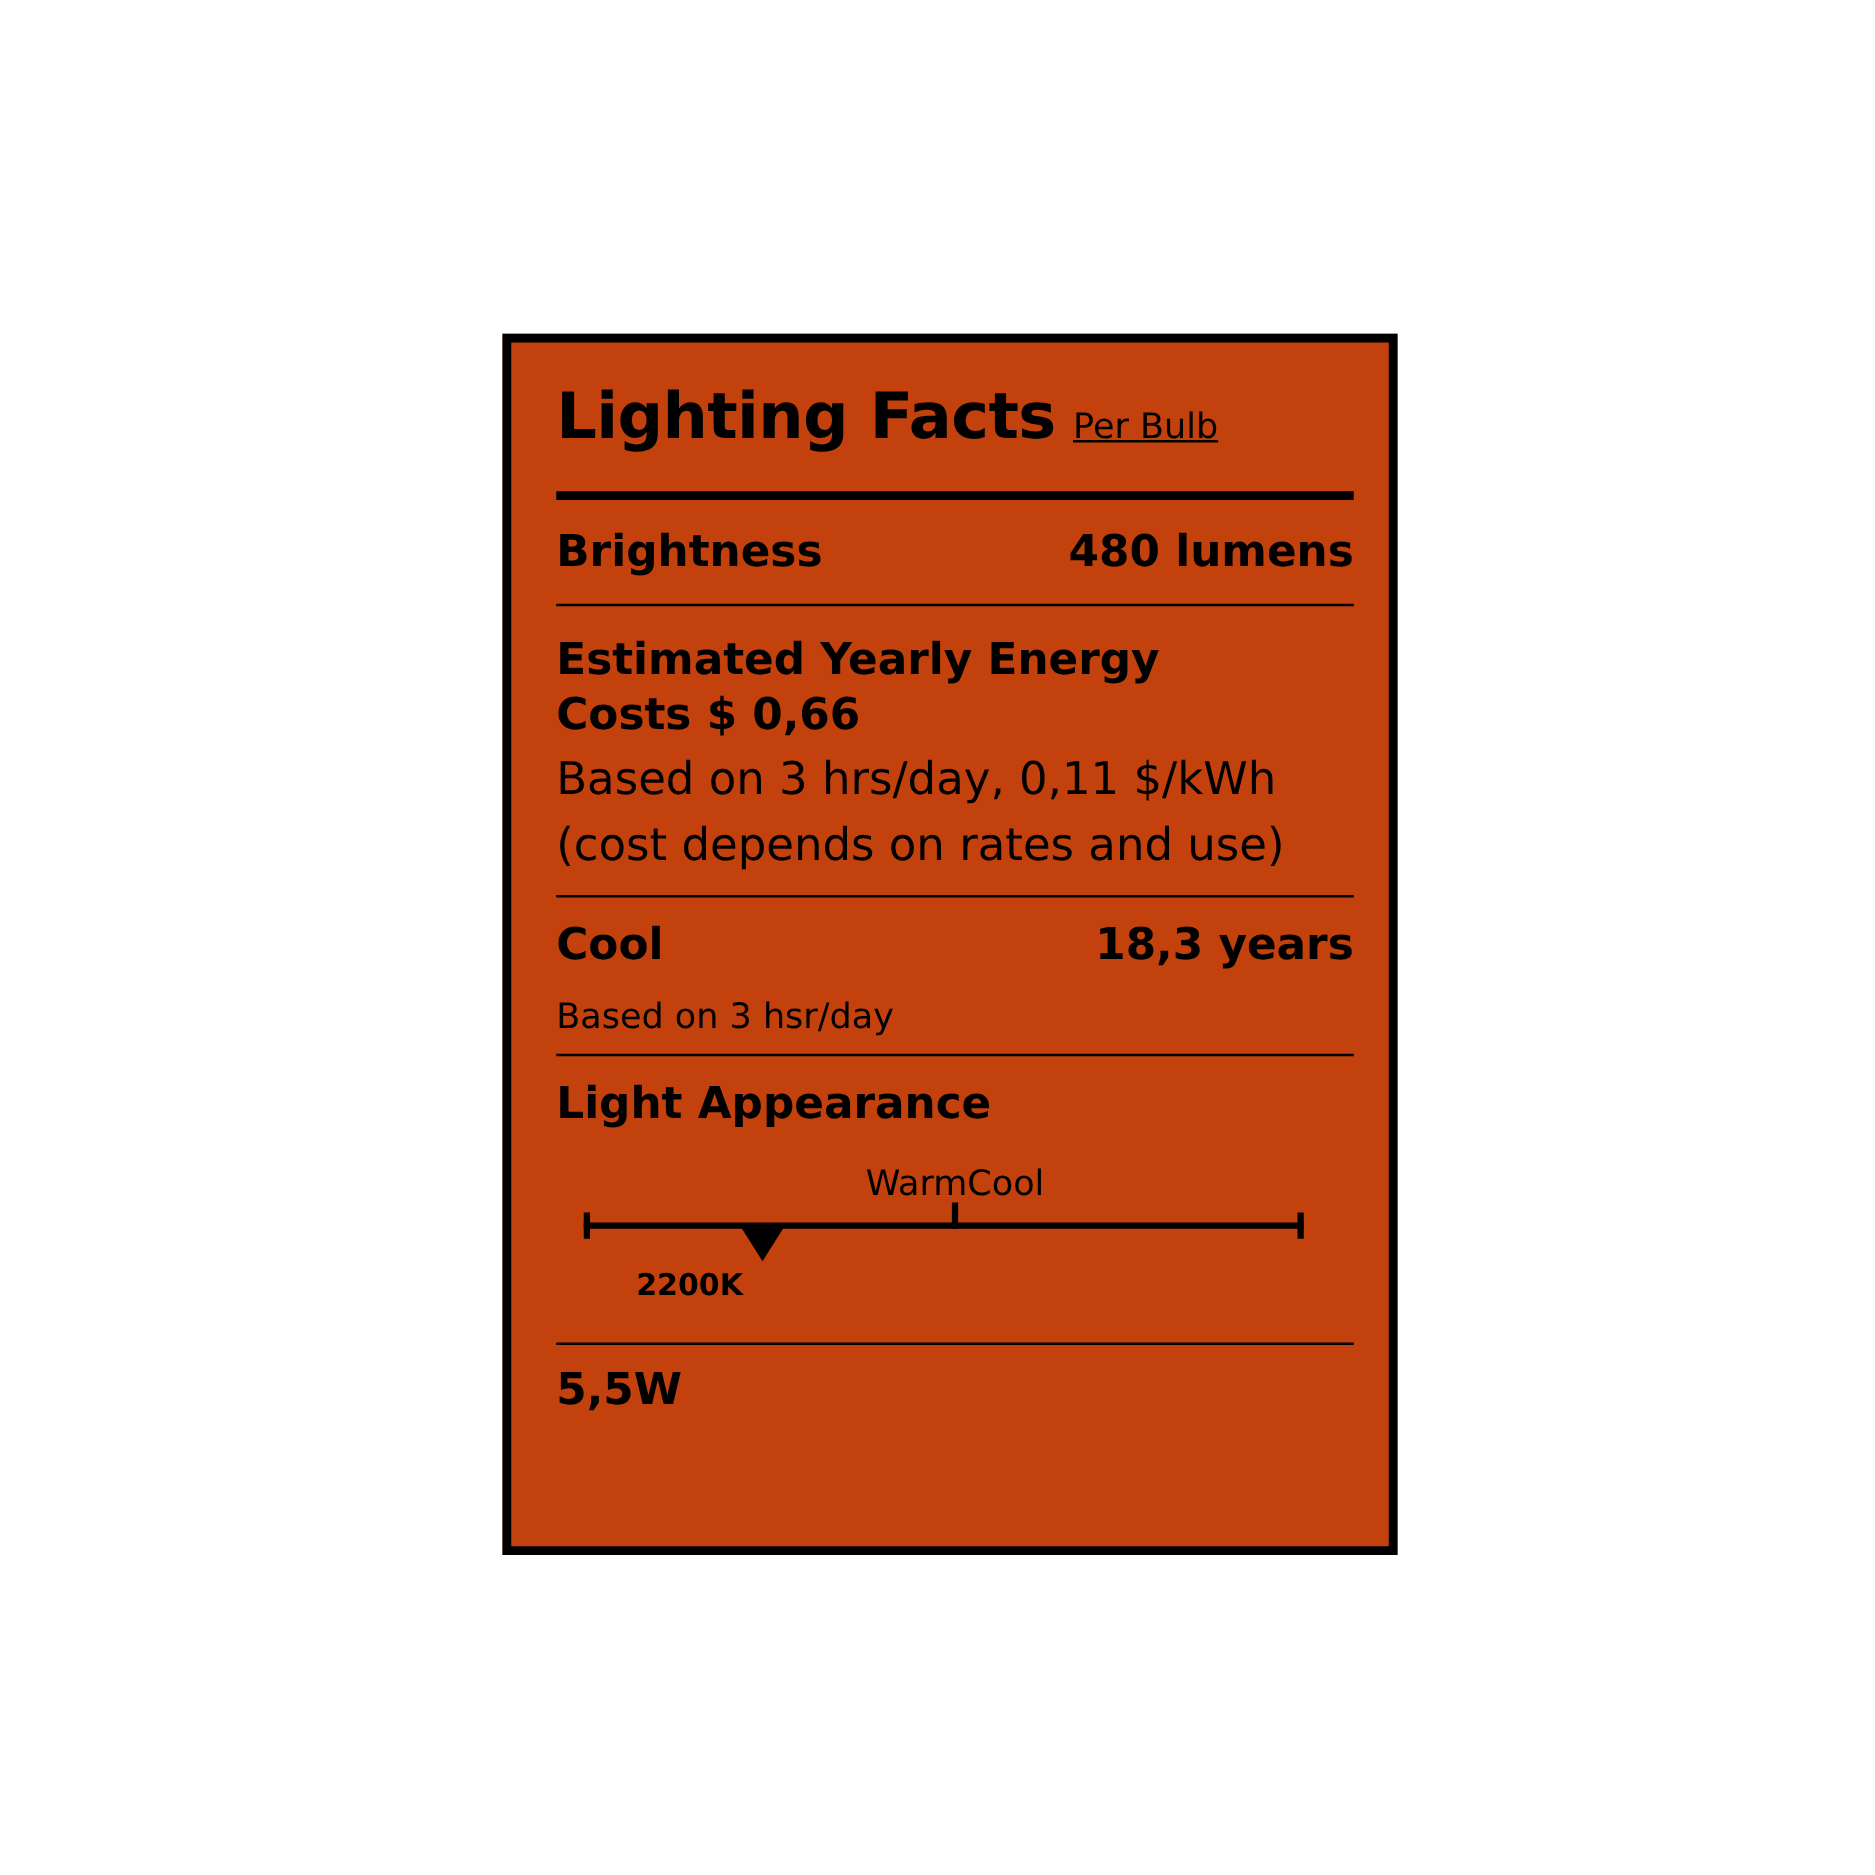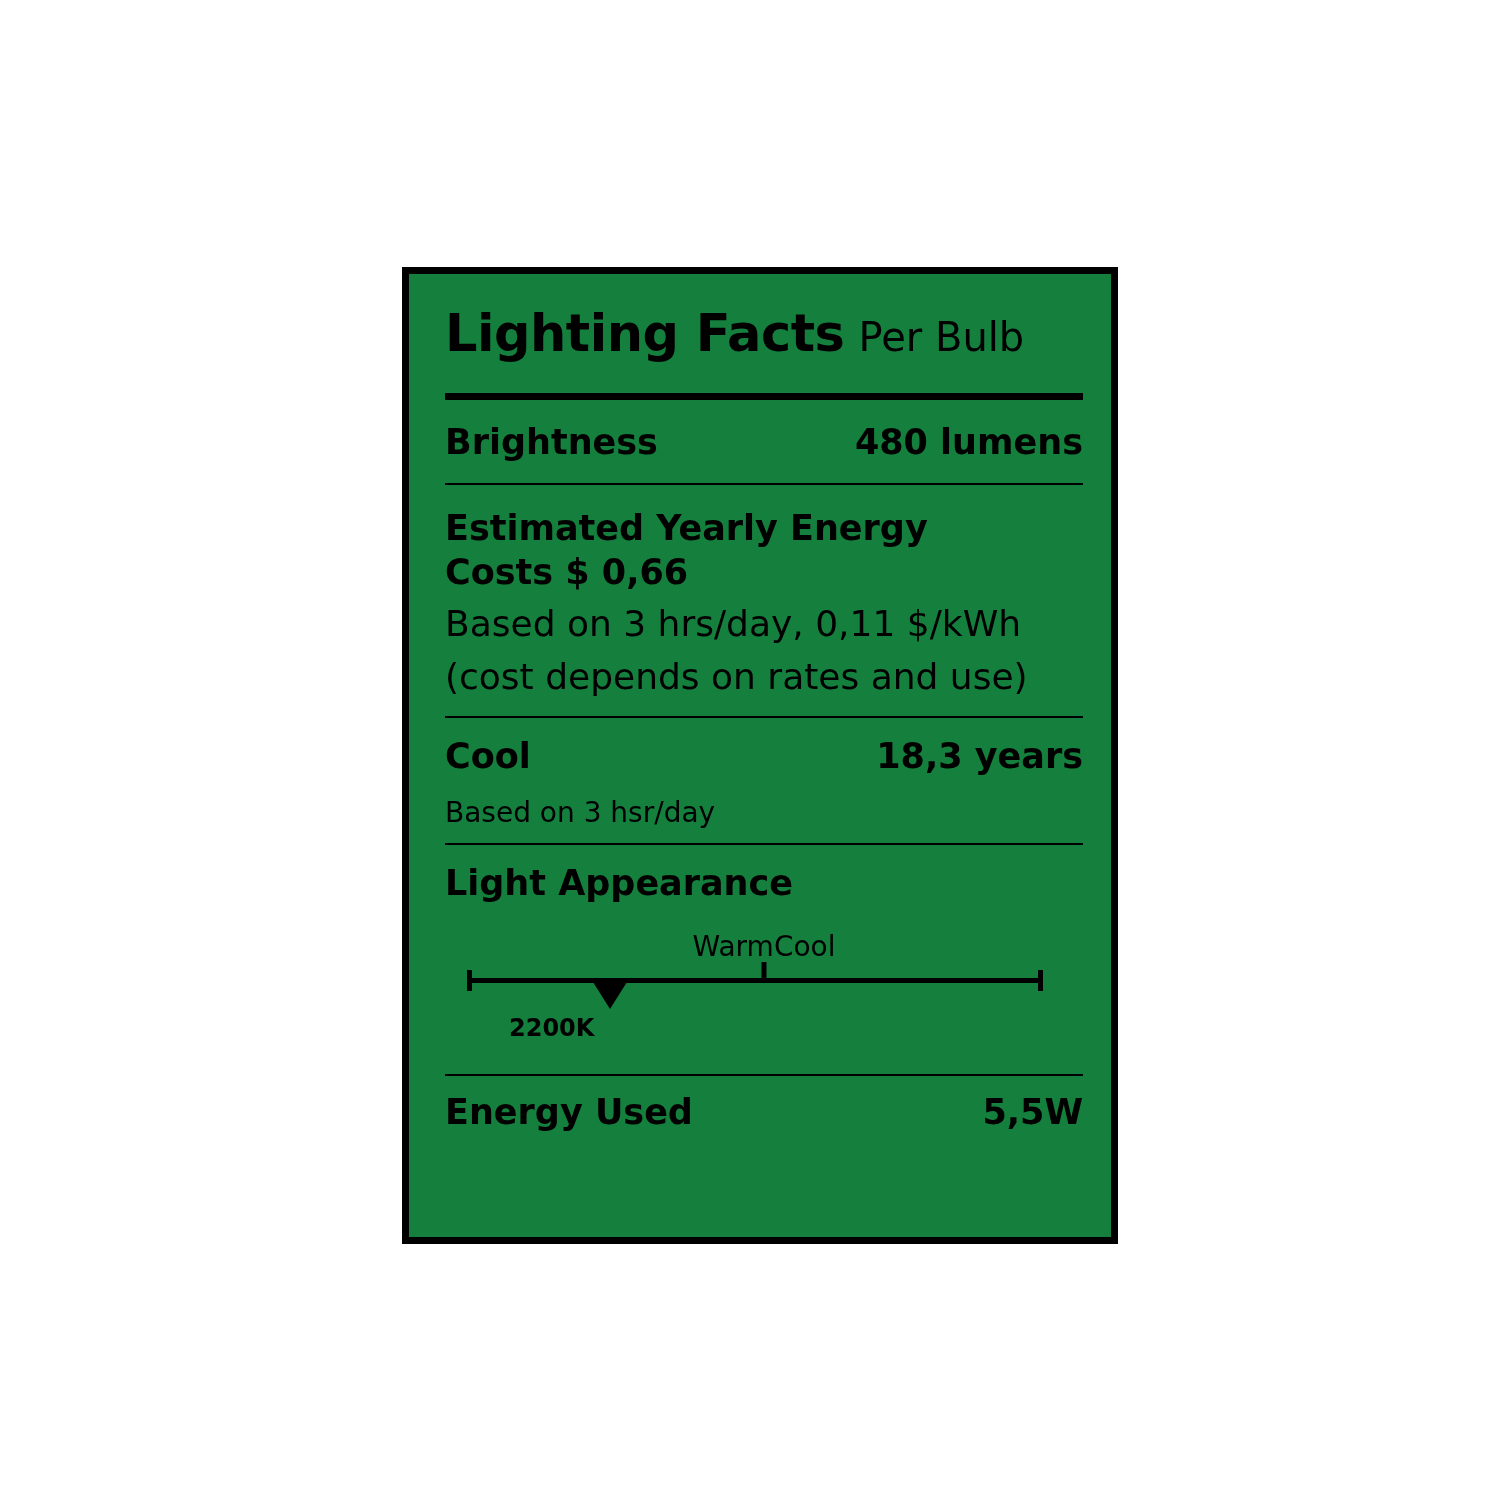--- a/index.html
+++ b/index.html
@@ -17,21 +17,21 @@
   }
 
   .label-card {
     position: absolute;
     left: 402px;
     top: 267px;
     width: 716px;
     height: 977px;
     box-sizing: border-box;
     border: 7px solid #000000;
-    background: #15803d;
+    background: #c2410c;
   }
 
   .inner {
     position: absolute;
     left: 36px;
     top: 20px;
     right: 28px;
     bottom: 10px;
   }
 
@@ -41,24 +41,25 @@
     align-items: baseline;
     padding-top: 14px;
   }
   .title-main {
     font-size: 51px;
     font-weight: bold;
     letter-spacing: -0.5px;
     line-height: 1;
   }
   .title-sub {
-    font-size: 40px;
+    font-size: 28px;
     font-weight: normal;
     margin-left: 14px;
     line-height: 1;
+    text-decoration: underline;
   }
 
   
   .rule-thick {
     height: 7px;
     background: #000000;
     margin-top: 34px;
   }
   .rule-thin {
     height: 2px;
@@ -213,18 +214,17 @@
         <div class="tick tick-mid"></div>
         <div class="tick tick-right"></div>
         <div class="marker"></div>
         <div class="kelvin">2200K</div>
       </div>
     </div>
 
     <div class="rule-thin"></div>
 
     <div class="row energy-used">
-      <span class="bold-lg">Energy Used</span>
       <span class="bold-lg">5,5W</span>
     </div>
 
   </div>
 </div>
 
 </body></html>

